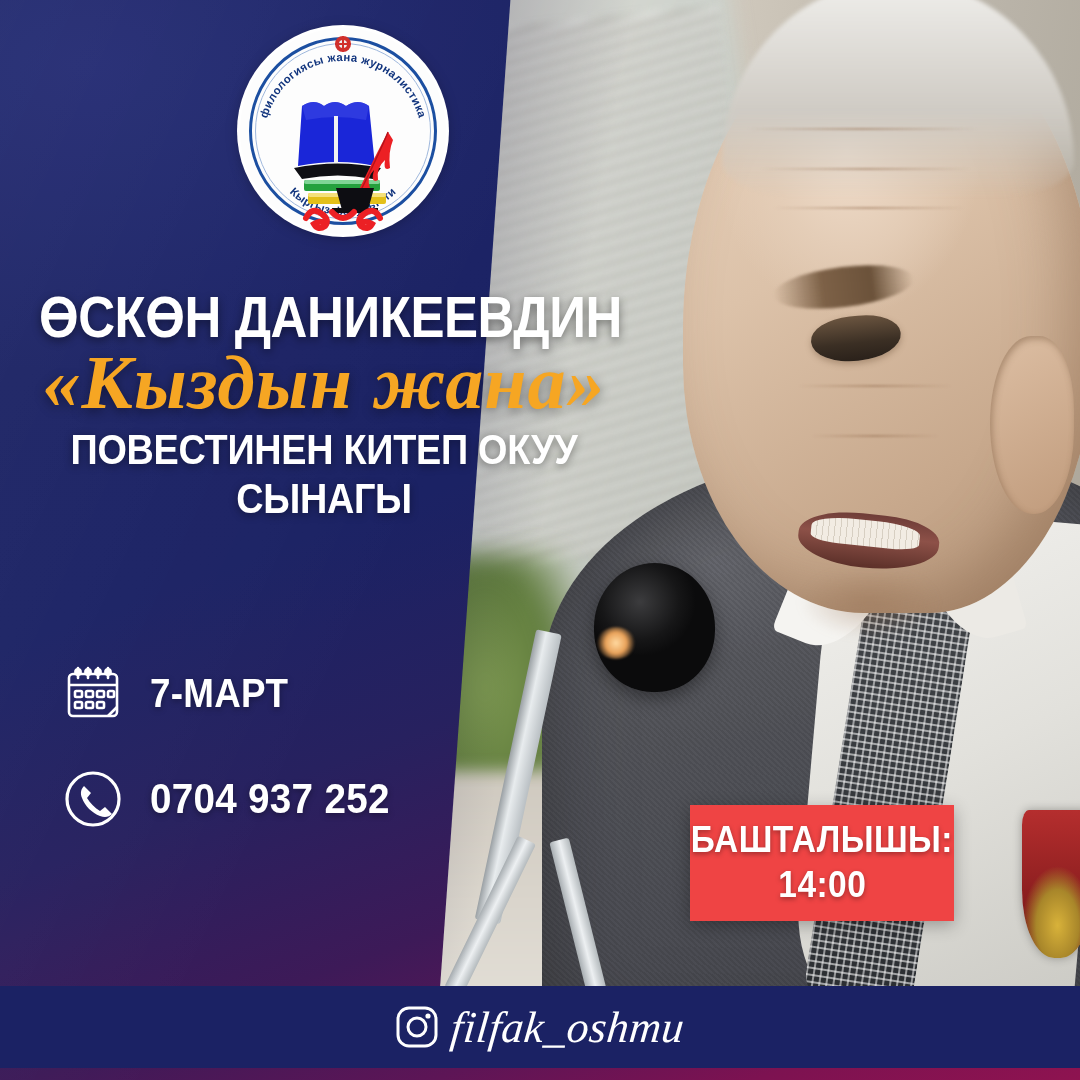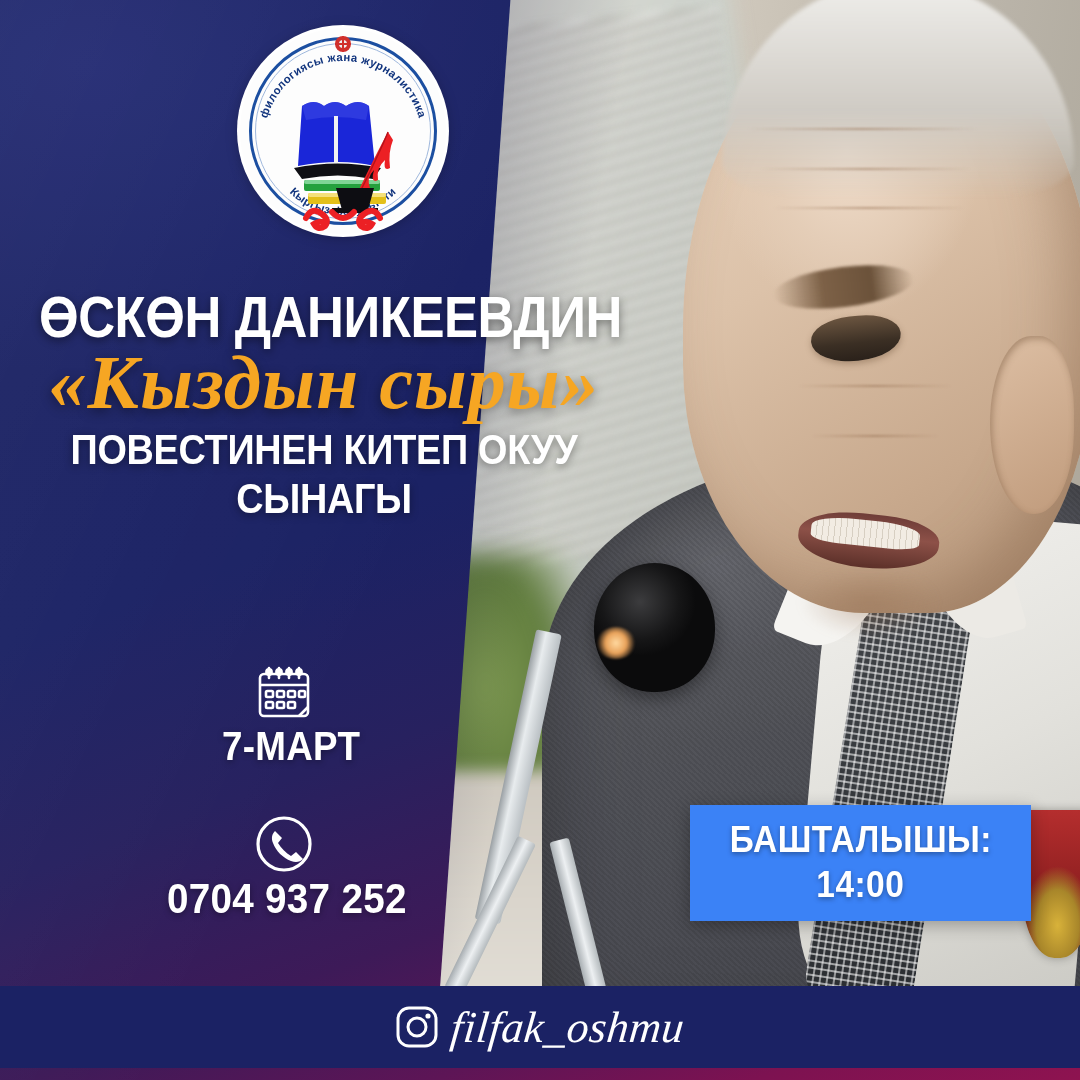--- a/index.html
+++ b/index.html
@@ -255,39 +255,39 @@
     margin-top:2px;
     font-size:42px;line-height:1.18;font-weight:700;color:#fff;
     letter-spacing:-0.3px;
     transform:scaleX(.9);transform-origin:center;
     text-shadow:0 2px 9px rgba(0,0,0,.4);
   }
   .hl-sub .l2{display:block;}
 
   
   .info{position:absolute;left:62px;top:662px;width:470px;}
-  .info-row{display:flex;align-items:center;margin-bottom:44px;flex-direction:column;}
+  .info-row{display:flex;align-items:center;margin-bottom:44px;}
   .info-ico{
     width:62px;min-width:62px;height:62px;
     display:flex;align-items:center;justify-content:center;
     margin-right:26px;
   }
   .info-ico svg{display:block;}
   .info-txt{
     font-size:40px;font-weight:700;color:#fff;letter-spacing:.3px;
     transform:scaleX(.92);transform-origin:left center;
     white-space:nowrap;
     text-shadow:0 2px 7px rgba(0,0,0,.35);
   }
   .info-row.r3 .info-txt{font-size:42px;}
 
   
   .timebox{
-    position:absolute;left:690px;top:805px;width:341px;height:116px;
-    background:#3b82f6;
+    position:absolute;left:690px;top:805px;width:264px;height:116px;
+    background:#ef4444;
     display:flex;flex-direction:column;align-items:center;justify-content:center;
     box-shadow:0 4px 16px rgba(0,0,0,.3);
   }
   .tb-label{
     font-size:36px;font-weight:700;color:#fff;letter-spacing:.5px;
     transform:scaleX(.93);line-height:1.05;
     text-shadow:0 2px 6px rgba(0,0,0,.35);
   }
   .tb-value{
     font-size:36px;font-weight:700;color:#fff;letter-spacing:.5px;
@@ -414,21 +414,21 @@
                  Q80 192 84 195" stroke="#ec2024" stroke-width="6" fill="none" stroke-linecap="round"></path>
         <path d="M140 190 Q134 178 124 186 Q116 192 121 198 Q128 203 132 196
                  Q126 192 122 195" stroke="#ec2024" stroke-width="6" fill="none" stroke-linecap="round"></path>
         <path d="M92 184 Q103 196 114 184" stroke="#ec2024" stroke-width="6" fill="none" stroke-linecap="round"></path>
       </g>
     </svg>
   </div>
 
   <div class="headline">
     <div class="hl-name">ӨСКӨН ДАНИКЕЕВДИН</div>
-    <div class="hl-script">«Кыздын сыры»</div>
+    <div class="hl-script">«Кыздын жана»</div>
     <div class="hl-sub">
       <span class="l1">ПОВЕСТИНЕН КИТЕП ОКУУ</span>
       <span class="l2">СЫНАГЫ</span>
     </div>
   </div>
 
   <div class="info">
 
     <div class="info-row r1">
       <span class="info-ico">

